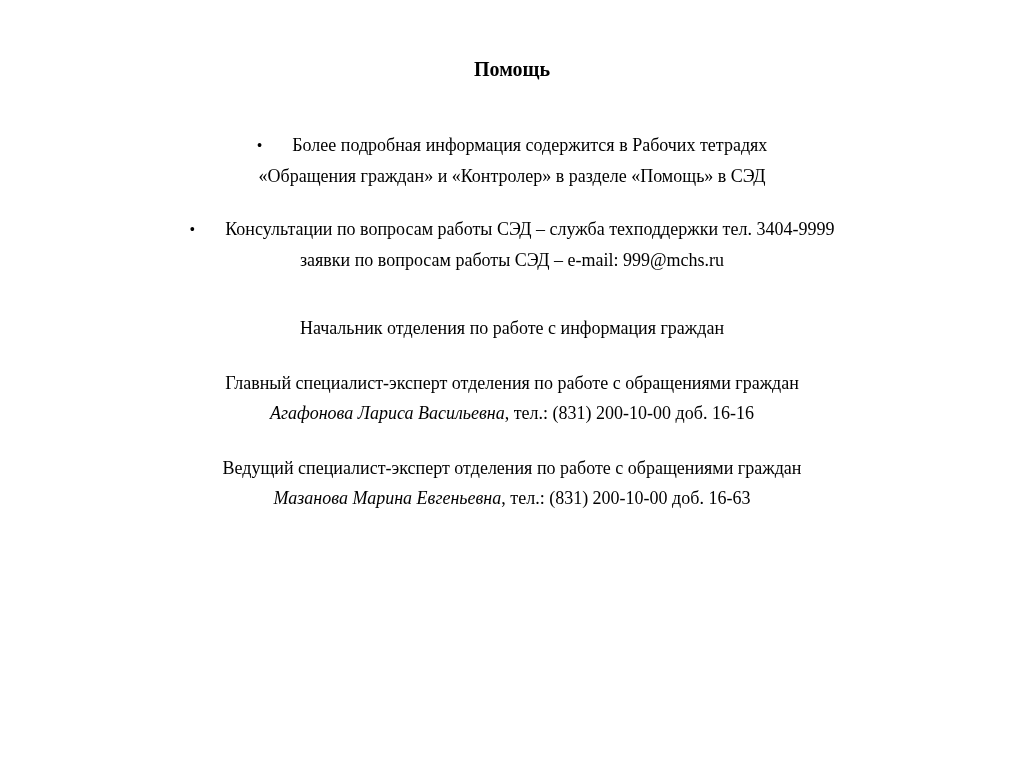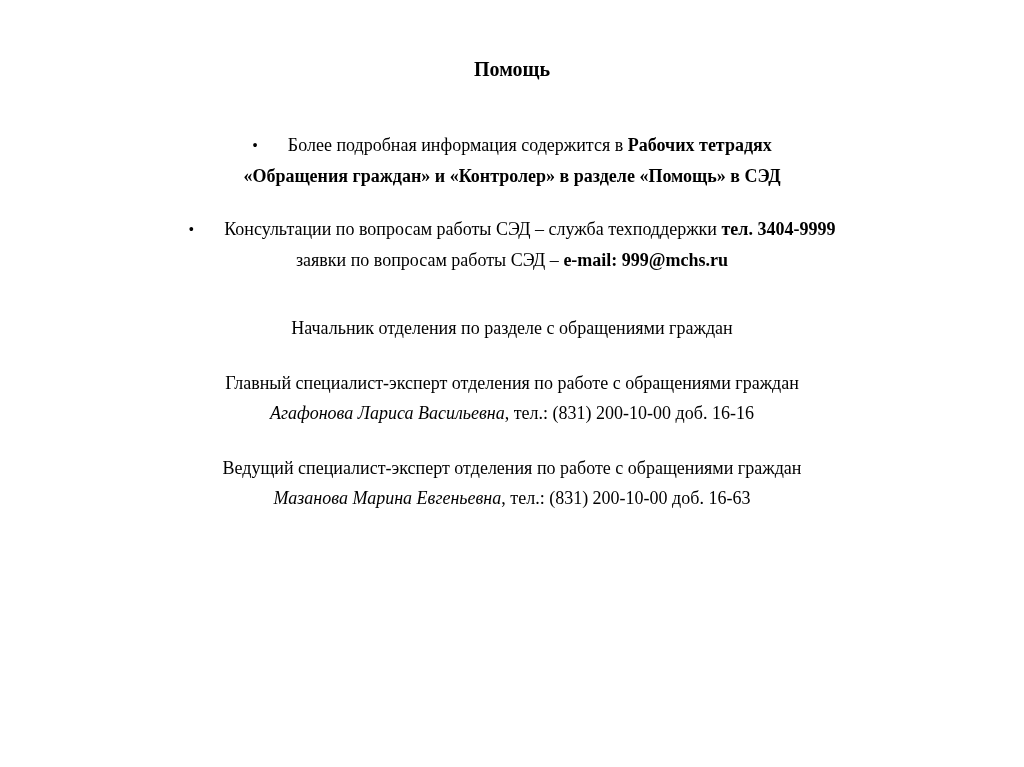--- a/index.html
+++ b/index.html
@@ -24,21 +24,21 @@
   }
   .para {
     text-align: center;
     font-size: 18px;
     line-height: 30px;
   }
   .bullet1 { margin-bottom: 23px; }
   .bullet2 { margin-bottom: 38px; }
   .bullet3 { margin-bottom: 30px; }
   .contact { margin-bottom: 25px; }
-  .b { font-weight: bold; }
+  .b { font-weight: normal; }
   .i { font-style: italic; }
   .bullet-marker {
     display: inline-block;
     margin-right: 30px;
     font-size: 16px;
     vertical-align: baseline;
   }
 </style>
 </head>
 <body>
@@ -52,21 +52,21 @@
     <div><span class="b">«Обращения граждан» и «Контролер» в разделе «Помощь» в СЭД</span></div>
   </div>
 
   <div class="para bullet2">
     <div><span class="bullet-marker">•</span><span>Консультации по вопросам работы СЭД – служба техподдержки </span><span class="b">тел. 3404-9999</span></div>
     <div><span>заявки по вопросам работы СЭД – </span><span class="b">e-mail: 999@mchs.ru</span></div>
   </div>
 
 
   <div class="para contact">
-    <div>Начальник отделения по разделе с обращениями граждан</div>
+    <div>Начальник отделения по работе с информация граждан</div>
   </div>
 
   <div class="para contact">
     <div>Главный специалист-эксперт отделения по работе с обращениями граждан</div>
     <div><span class="i">Агафонова Лариса Васильевна</span><span>, тел.: (831) 200-10-00 доб. 16-16</span></div>
   </div>
 
   <div class="para contact">
     <div>Ведущий специалист-эксперт отделения по работе с обращениями граждан</div>
     <div><span class="i">Мазанова Марина Евгеньевна</span><span>, тел.: (831) 200-10-00 доб. 16-63</span></div>

